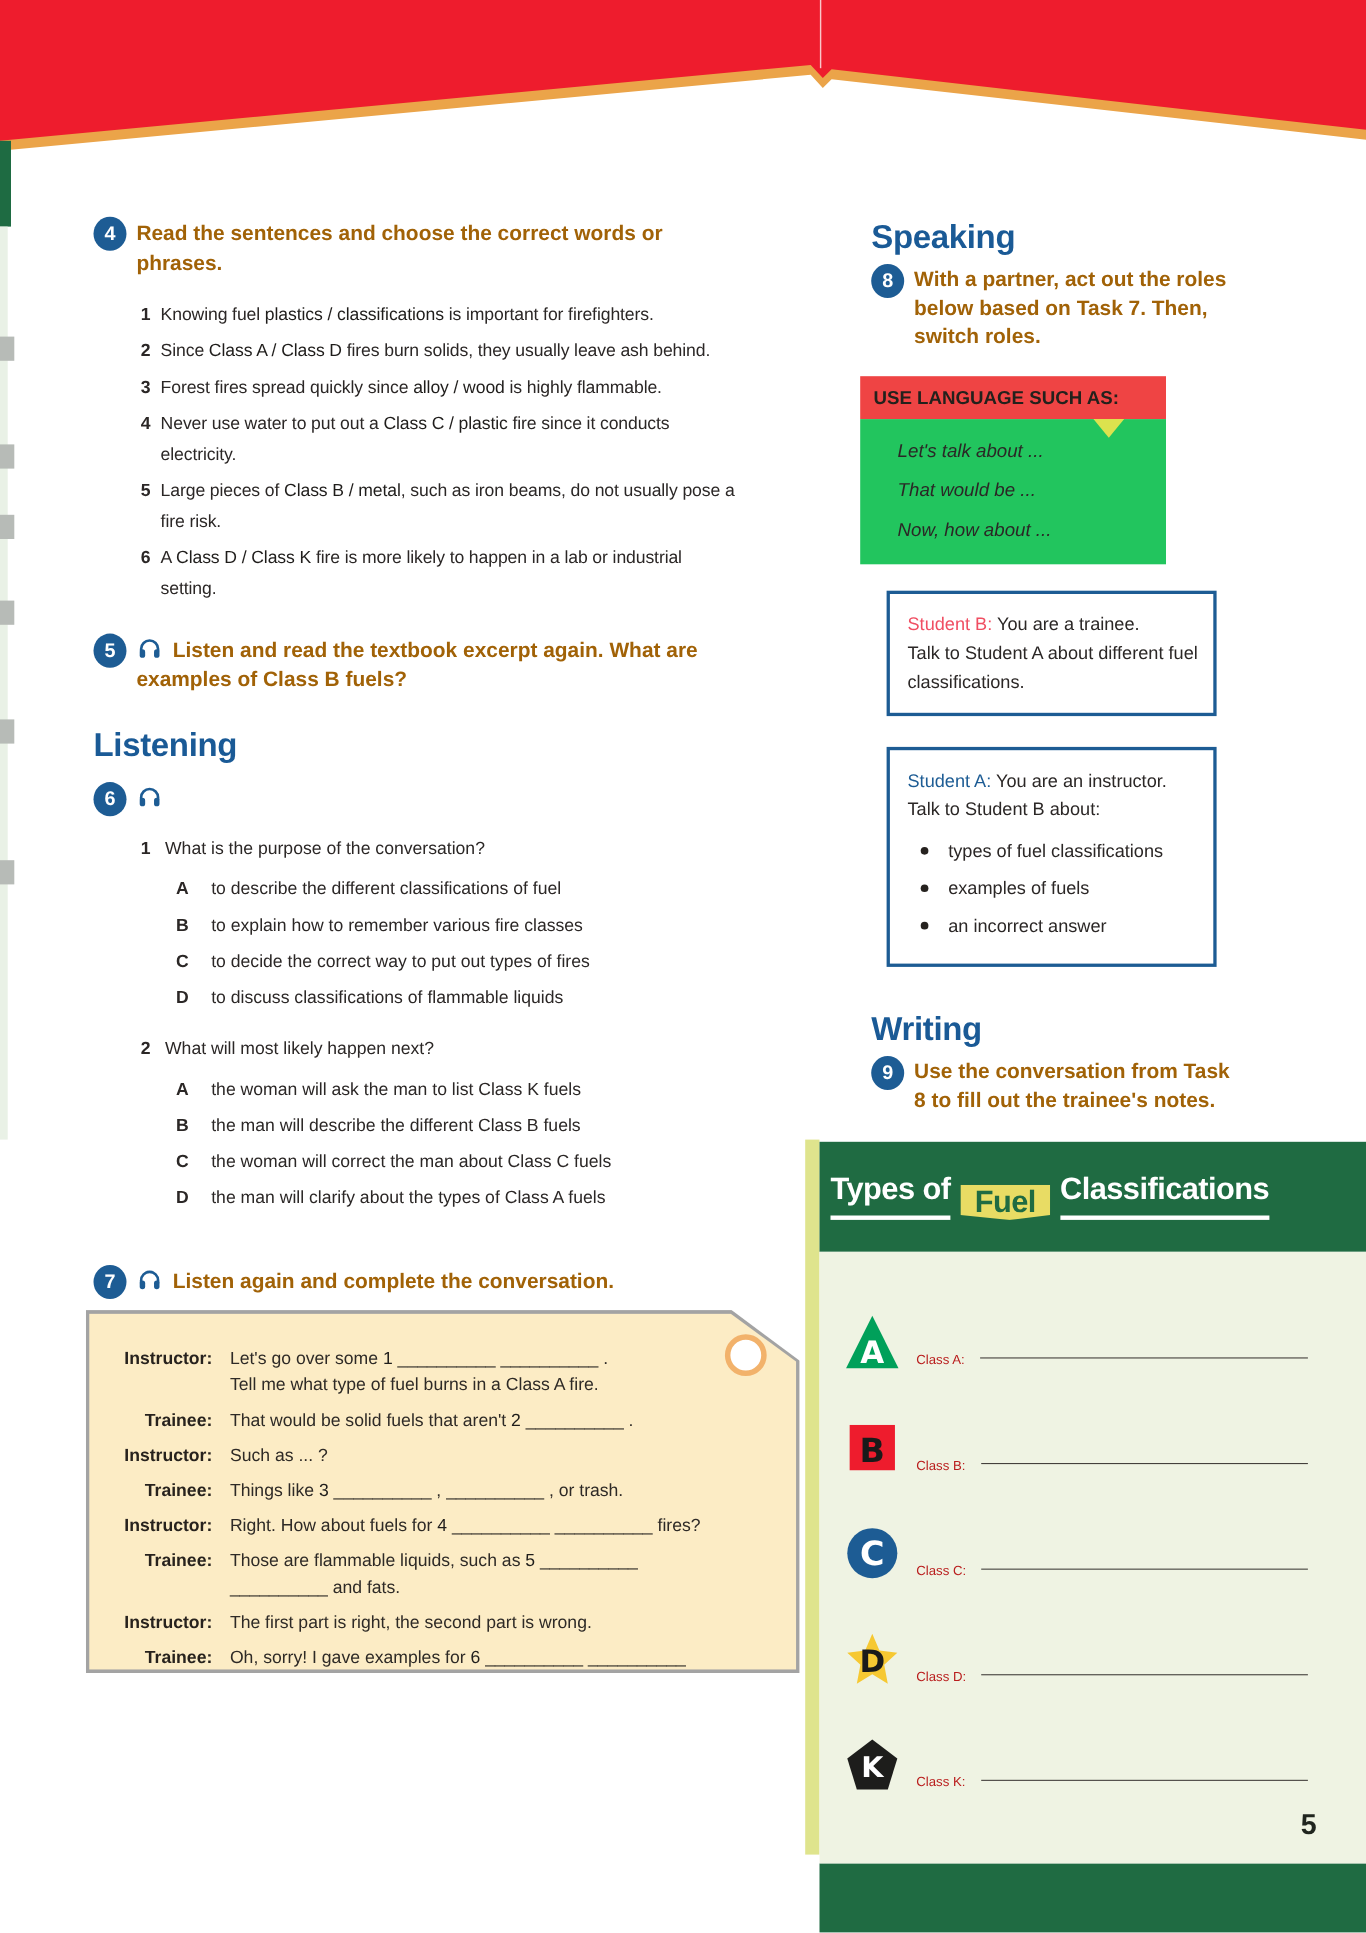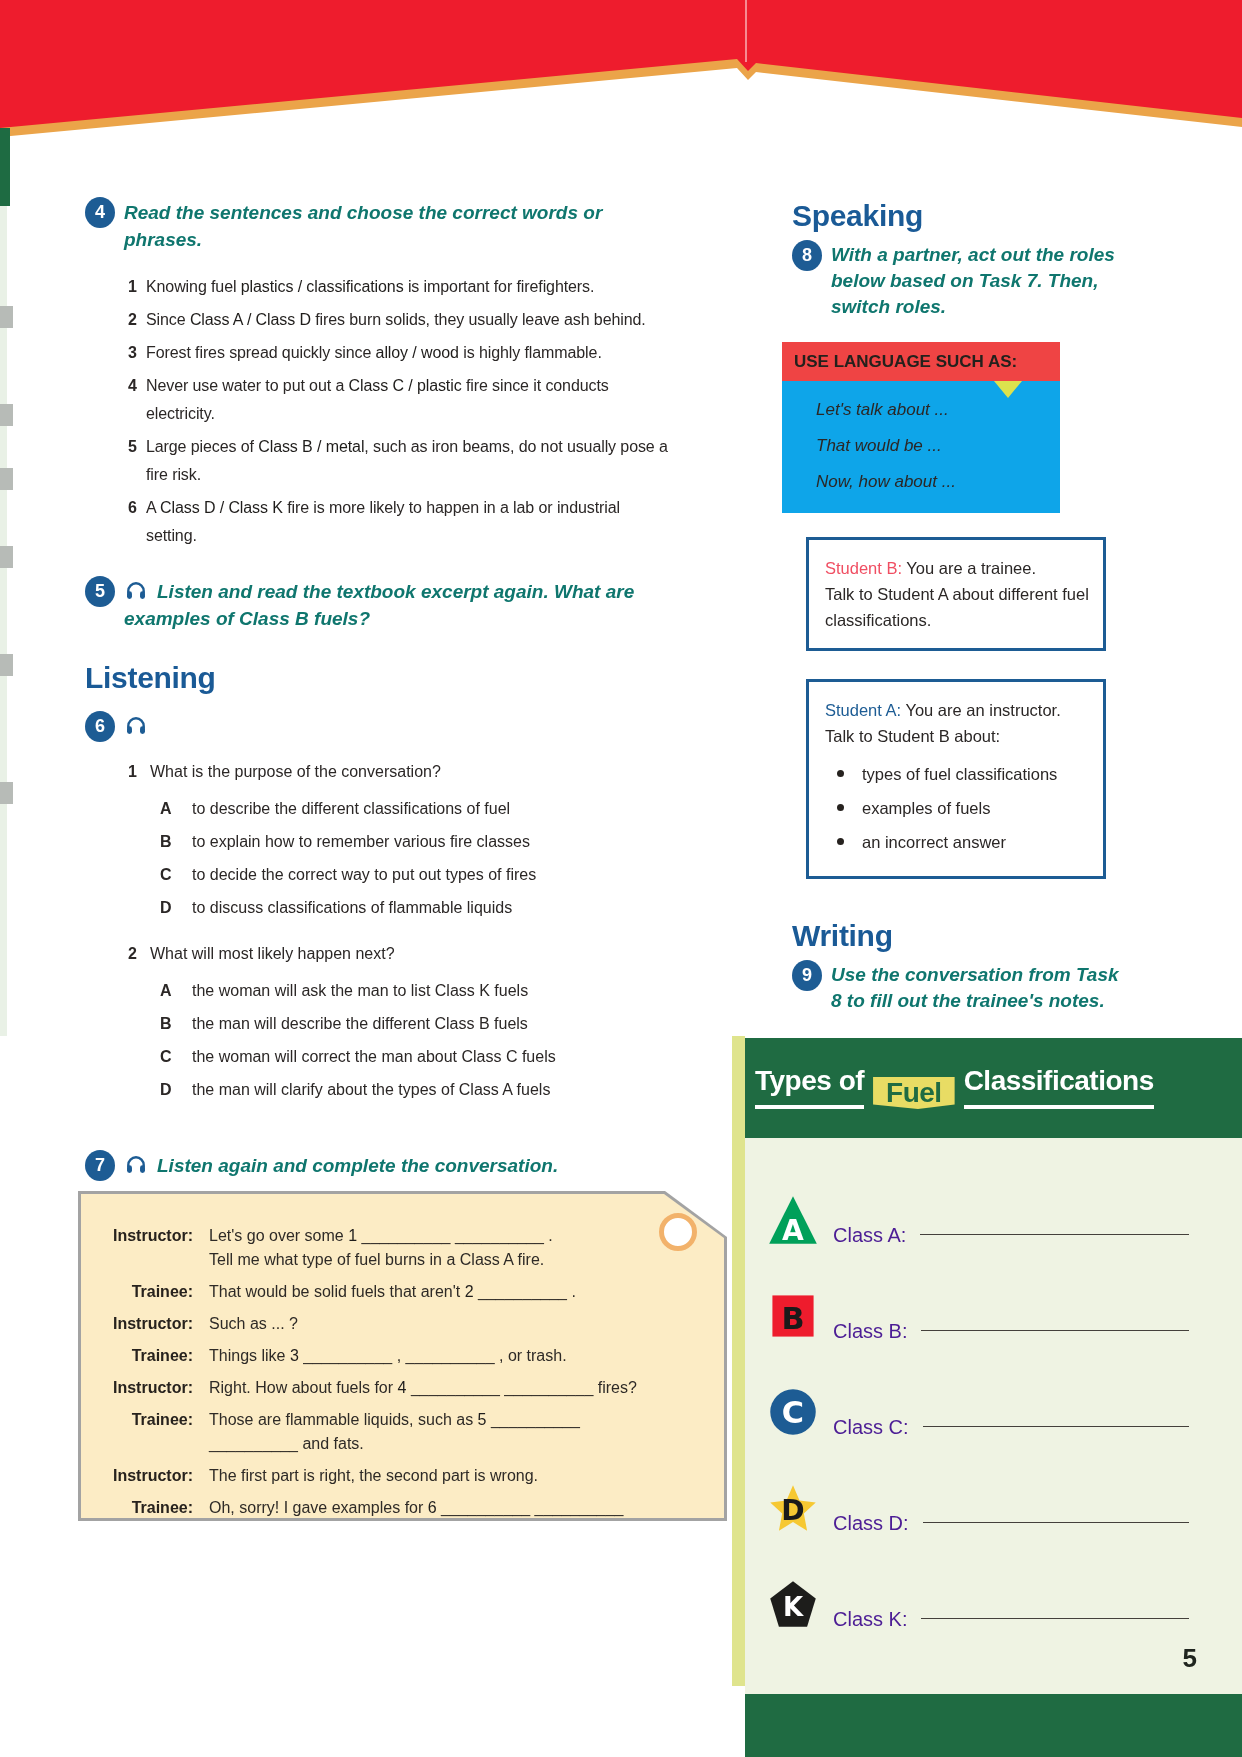--- a/index.html
+++ b/index.html
@@ -8,21 +8,21 @@
   
   .topband{position:absolute;left:0;top:0;width:1242px;height:140px;display:block;}
   
   .tab-green{position:absolute;left:0;top:128px;width:10px;height:78px;background:#1e6b42;}
   .tab-strip{position:absolute;left:0;top:206px;width:7px;height:830px;background:#e9f1e6;}
   .tab-gray{position:absolute;left:0;width:13px;height:22px;background:#b7bbb7;}
   
   .task{display:flex;gap:9px;align-items:flex-start;}
   .tnum{width:30px;height:31px;border-radius:50%;background:#1d5c94;color:#fff;font-weight:bold;
         font-size:18px;display:flex;align-items:center;justify-content:center;flex:none;}
-  .ttitle{font-size:19px;font-weight:bold;color:#0f766e;line-height:27px;padding-top:2px;max-width:520px;font-style:italic;}
+  .ttitle{font-size:19px;font-weight:bold;color:#a16207;line-height:27px;padding-top:2px;max-width:520px;}
   .hp{width:24px;height:22px;vertical-align:-4px;margin-right:9px;}
   .bd{font-weight:normal;color:#1f1d1b;}
   .c-blue{color:#1d5c94;} .c-pink{color:#f04e62;}
   .section{font-size:30px;font-weight:bold;color:#1a5a96;margin:0;letter-spacing:-0.3px;}
   
   .col-left{position:absolute;left:85px;top:197px;width:584px;font-size:16px;line-height:23px;}
   .items{margin:20px 0 0 43px;}
   .item{display:flex;margin-bottom:5px;}
   .inum{flex:0 0 18px;font-weight:bold;line-height:28px;}
   .itext{flex:1;line-height:28px;letter-spacing:-0.1px;}
@@ -48,21 +48,21 @@
   .dline{display:flex;gap:16px;margin-bottom:8px;font-size:16px;line-height:24px;}
   .dspeaker{flex:0 0 96px;text-align:right;font-weight:bold;color:#27221d;}
   .dtext{flex:1;color:#2e2a26;}
   
   .col-right{position:absolute;left:784px;top:203px;width:332px;padding-left:8px;box-sizing:content-box;
              font-size:16.5px;line-height:25px;}
   .t8 .ttitle,.t9 .ttitle{font-size:19px;line-height:26px;}
   .t8{margin-top:12px;} .t9{margin-top:12px;}
   .ulbox{width:278px;margin:22px 0 0 -10px;}
   .ulhead{background:#ef4444;padding:7px 12px;font-weight:bold;font-size:17px;color:#23211c;}
-  .ulbody{background:#0ea5e9;padding:16px 0 8px 34px;font-style:italic;font-size:17px;position:relative;}
+  .ulbody{background:#22c55e;padding:16px 0 8px 34px;font-style:italic;font-size:17px;position:relative;}
   .ultail{position:absolute;top:0;right:38px;width:0;height:0;border-left:14px solid transparent;
           border-right:14px solid transparent;border-top:17px solid #dce24e;}
   .phrase{margin-bottom:11px;}
   .stubox{width:300px;margin:28px 0 0 14px;border:3px solid #1d5c94;background:#fff;
           padding:15px 13px 15px 16px;box-sizing:border-box;font-size:16.5px;line-height:26px;}
   .stubox.b{margin-top:24px;}
   .bullets{margin-top:10px;}
   .bullet{display:flex;gap:18px;padding-left:12px;margin-bottom:4px;line-height:30px;}
   .bdot{width:7px;height:7px;border-radius:50%;background:#26221f;margin-top:11px;flex:none;}
   .sec-writing{margin-top:44px;}
@@ -72,21 +72,21 @@
   .nhead{height:100px;background:#1f6b42;display:flex;align-items:center;padding-left:10px;position:relative;flex:none;}
   .nword{color:#fff;font-weight:bold;font-size:28px;letter-spacing:-0.5px;border-bottom:4px solid #fff;
          padding-bottom:10px;line-height:1;}
   .nribbon{background:#e8dc64;color:#1f6b42;font-weight:bold;font-size:28px;letter-spacing:-0.5px;
          padding:0 13px;margin:-6px 9px -16px 9px;display:flex;align-items:center;z-index:2;
          clip-path:polygon(0 0,100% 0,100% 86%,55% 100%,0 86%);}
   .nbody{background:#eff3e3;position:relative;padding:56px 60px 0 22px;display:flex;
          flex-direction:column;gap:44px;flex:1;box-sizing:border-box;}
   .nrow{display:flex;align-items:center;gap:14px;height:52px;}
   .nicon{width:52px;height:52px;flex:none;}
-  .nlabel{font-size:20px;color:#4c1d95;flex:none;margin-top:31px;}
+  .nlabel{font-size:12px;color:#b91c1c;flex:none;margin-top:31px;}
   .nline{flex:1;border-bottom:1.6px solid #44403c;height:55%;}
   .nfoot{height:63px;background:#1f6b42;flex:none;}
   .pagenum{position:absolute;right:52px;bottom:20px;font-size:26px;font-weight:bold;color:#20251f;}
   svg text{font-family:"DejaVu Sans","Liberation Sans",sans-serif;}
 </style>
 </head>
 <body>
 
 <div class="page">
 

